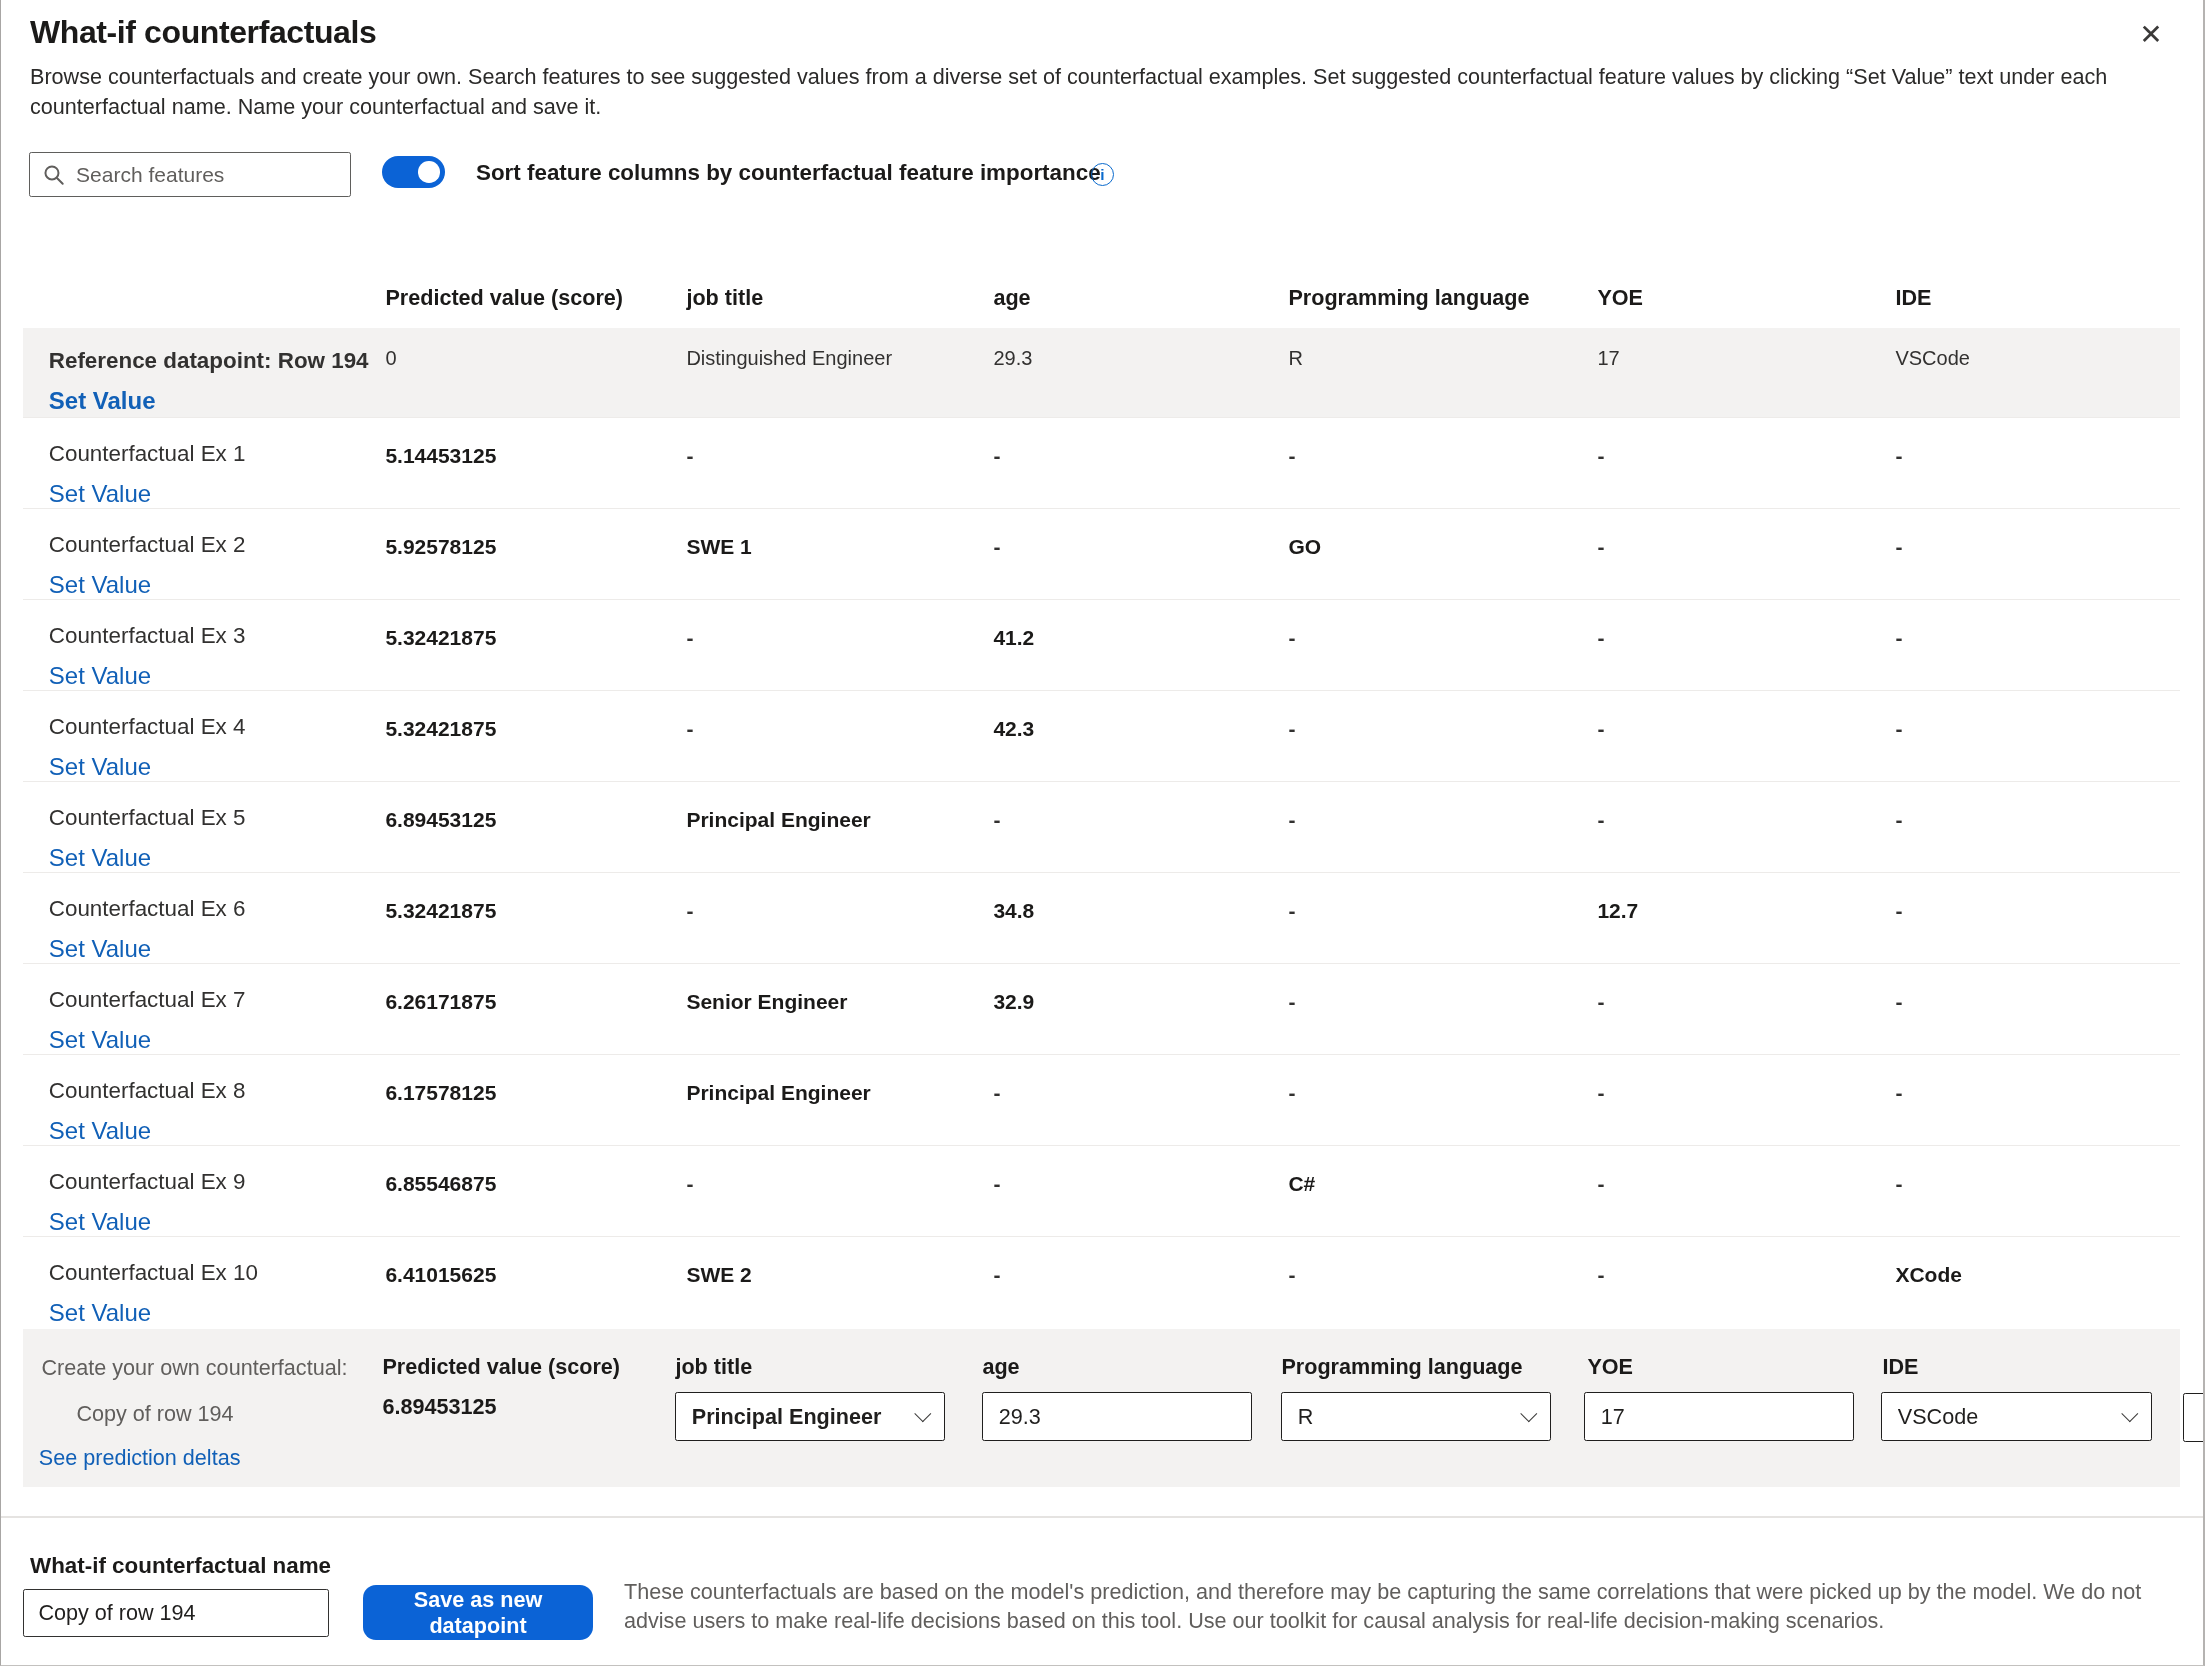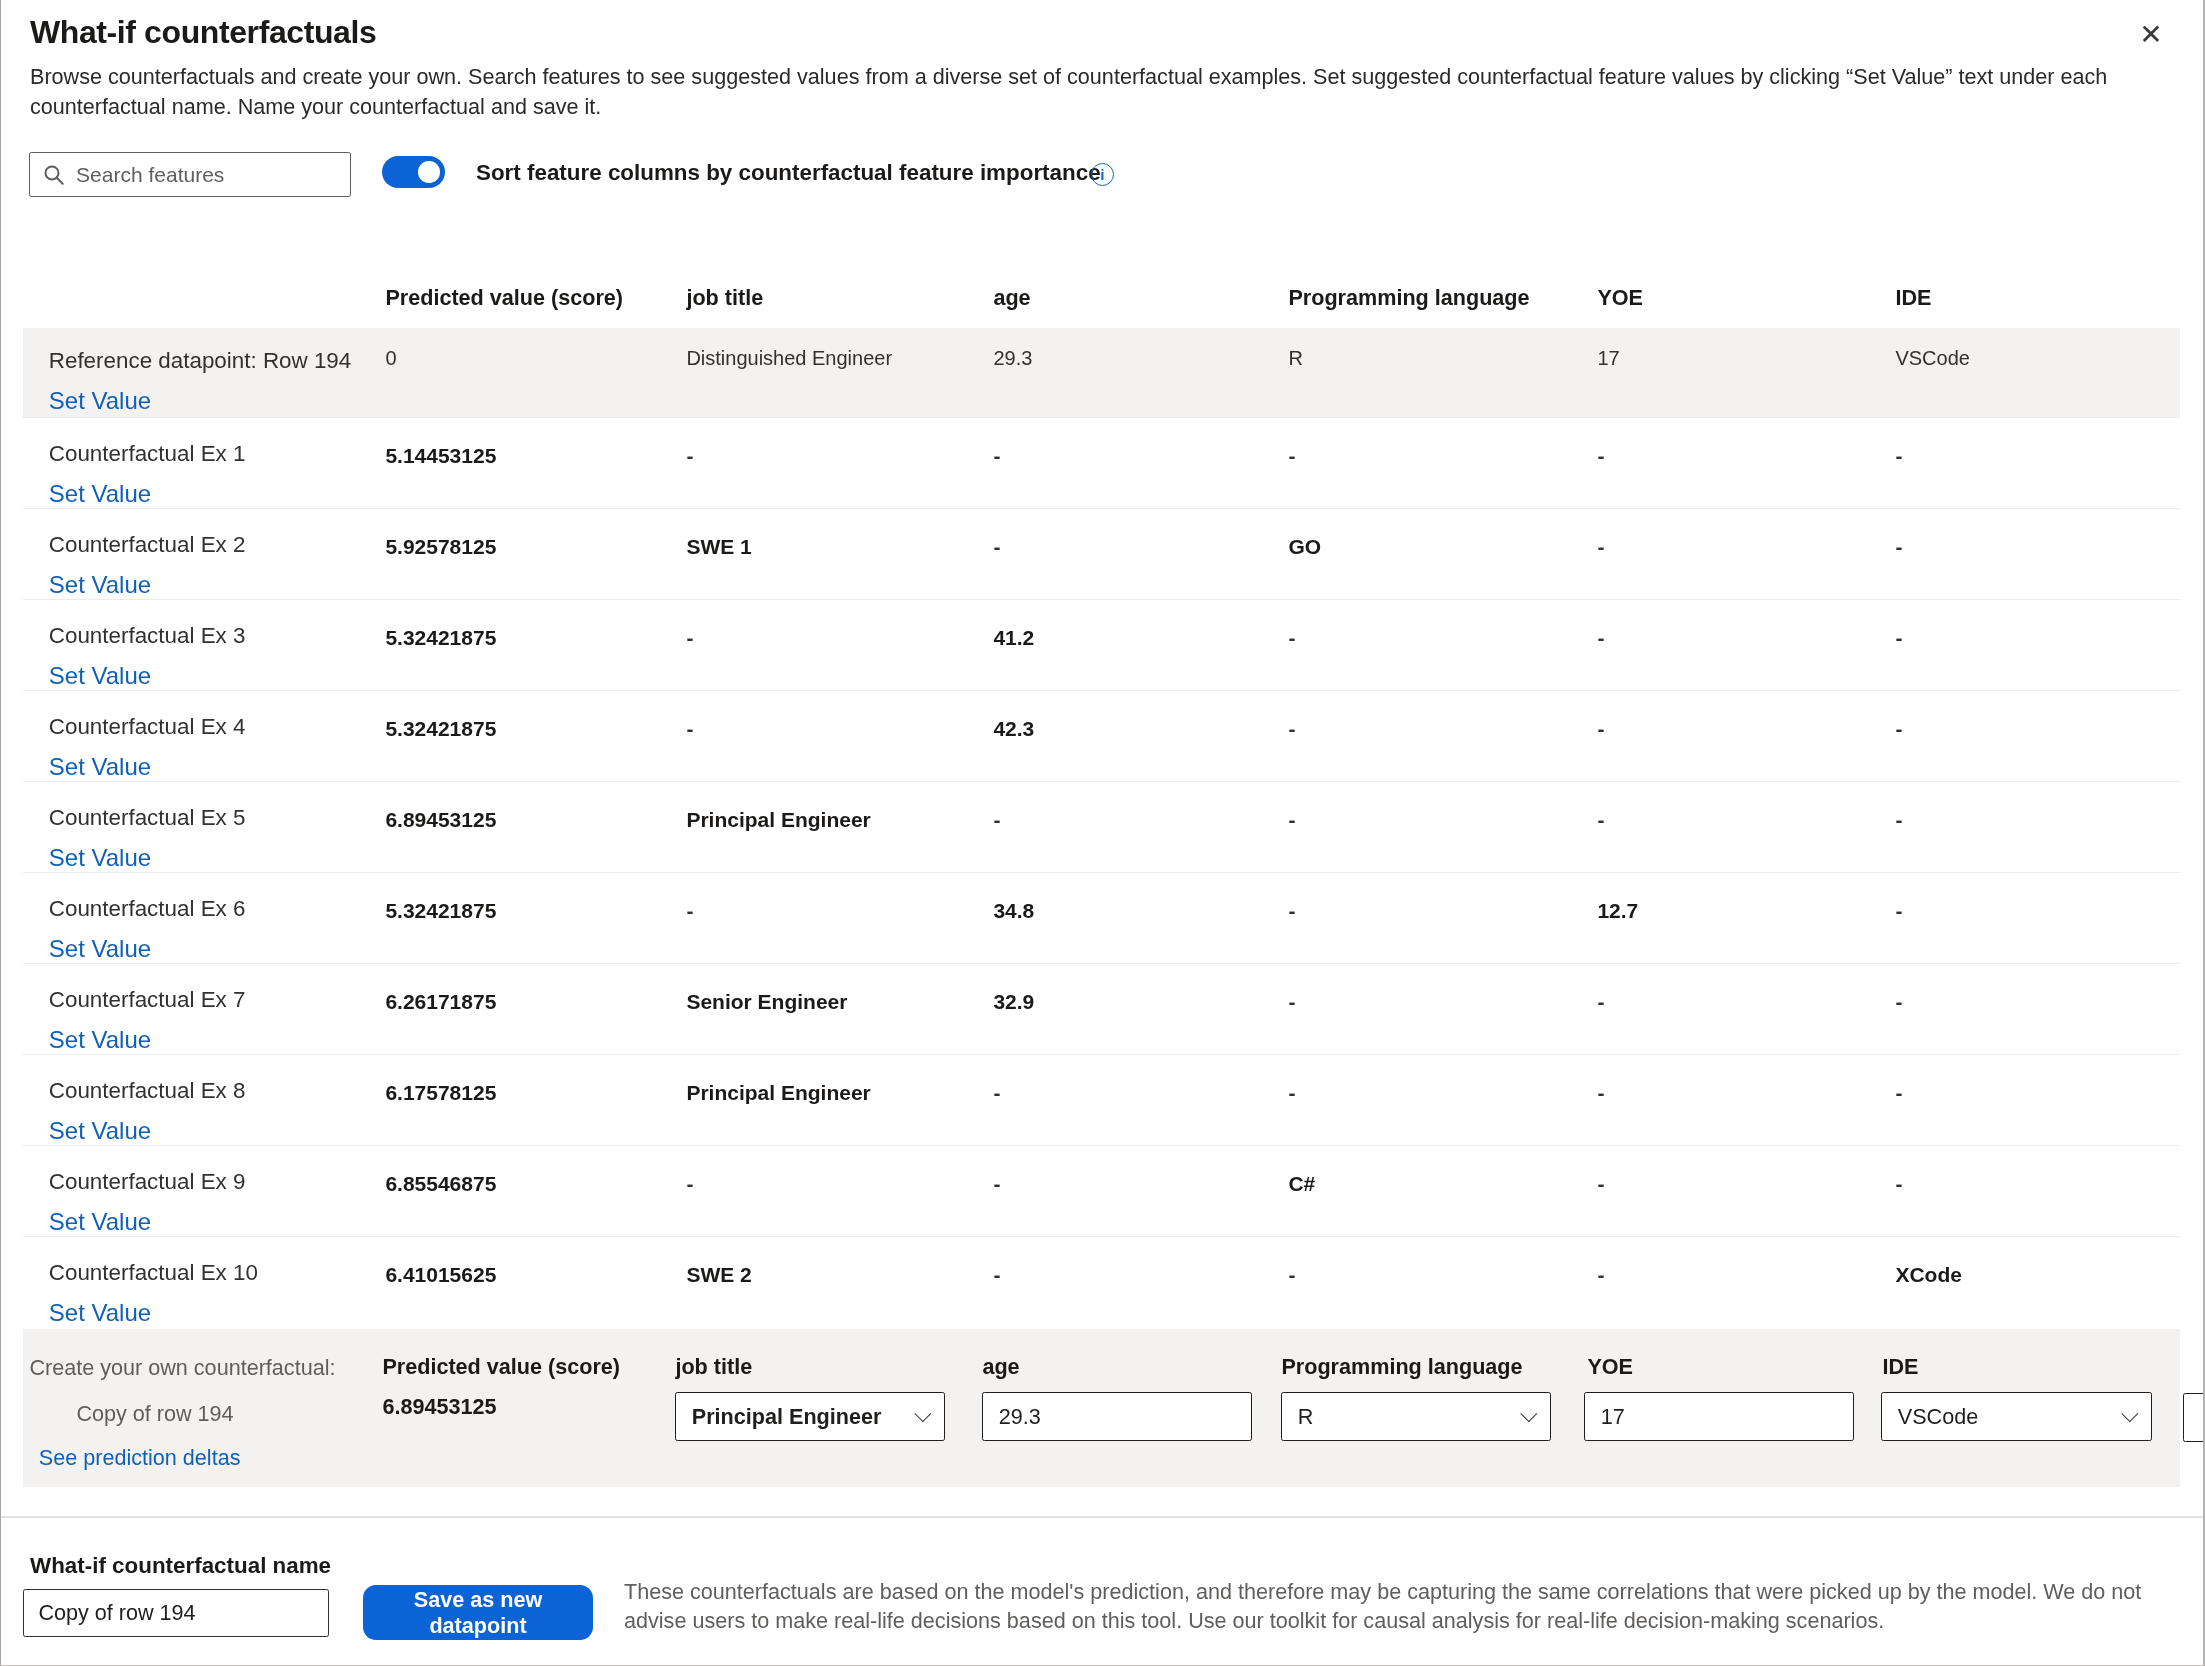--- a/index.html
+++ b/index.html
@@ -31,32 +31,32 @@
   .toggle-label { left:475px; top:160px; font-size:22.4px; font-weight:700; color:#1b1a19; }
   .info-icon { left:1090px; top:163px; width:23px; height:23px; border:1.9px solid #0a6acd; border-radius:50%;
     color:#0a6acd; font-size:15.4px; font-weight:600; font-style:normal; display:flex; align-items:center; justify-content:center; cursor:pointer; }
 
   
   .table { left:22.4px; top:262px; width:2157px; }
   .trow { display:grid; grid-template-columns:362px 301px 307px 295px 309px 298px 285px; }
   .header-row .cell { padding-top:23px; font-size:21.6px; font-weight:700; color:#1b1a19; height:66px; }
   .ref-row { background:#f3f2f1; height:89px; }
   .ref-row .vcell { padding-top:18.5px; font-size:20px; color:#323130; }
-  .ref-row .label-cell { padding-top:20px; }
+  .ref-row .label-cell { padding-top:20px;font-weight:bold; }
   .cf-row { height:91px; border-top:0.8px solid #edebe9; }
   .cf-row .vcell { padding-top:26px; font-size:21px; color:#323130; font-weight:600; }
   .cf-row .vcell.bold { font-weight:700; color:#1b1a19; }
   .cf-row .label-cell { padding-top:23px; }
   .label-cell { padding-left:25.4px; font-size:22.4px; color:#323130; }
   .label-cell .set-value { display:block; margin-top:13px; font-size:24px; color:var(--link); cursor:pointer; text-decoration:none; width:max-content; }
 
   
   .create-band { left:22.4px; top:1329px; width:2157px; height:158px; background:#f3f2f1; }
   .create-band .gray { color:#605e5c; }
-  .cb-label { left:6px; top:26px; font-size:21.6px; }
+  .cb-label { left:18px; top:26px; font-size:21.6px; }
   .cb-rowname { left:53px; top:72px; font-size:21.6px; }
   .cb-deltas { left:15.4px; top:116px; font-size:21.6px; color:var(--link); cursor:pointer; }
   .cb-h { top:25px; font-size:21.6px; font-weight:700; color:#1b1a19; }
   .cb-score { left:359px; top:65px; font-size:21.6px; font-weight:700; color:#1b1a19; }
   .ctrl { top:63px; height:49px; width:270px; background:#fff; border:1.9px solid #201f1e; border-radius:2.3px;
     display:flex; align-items:center; padding:0 15.4px; font-size:21.6px; color:#201f1e; cursor:pointer; }
   .ctrl.input { cursor:text; }
   .ctrl input { border:none; outline:none; font-size:21.6px; color:#201f1e; width:100%; font-family:"Liberation Sans", sans-serif; background:transparent; }
   .ctrl .val { flex:1 1 auto; white-space:nowrap; overflow:hidden; }
   .ctrl .val.bold { font-weight:700; }

